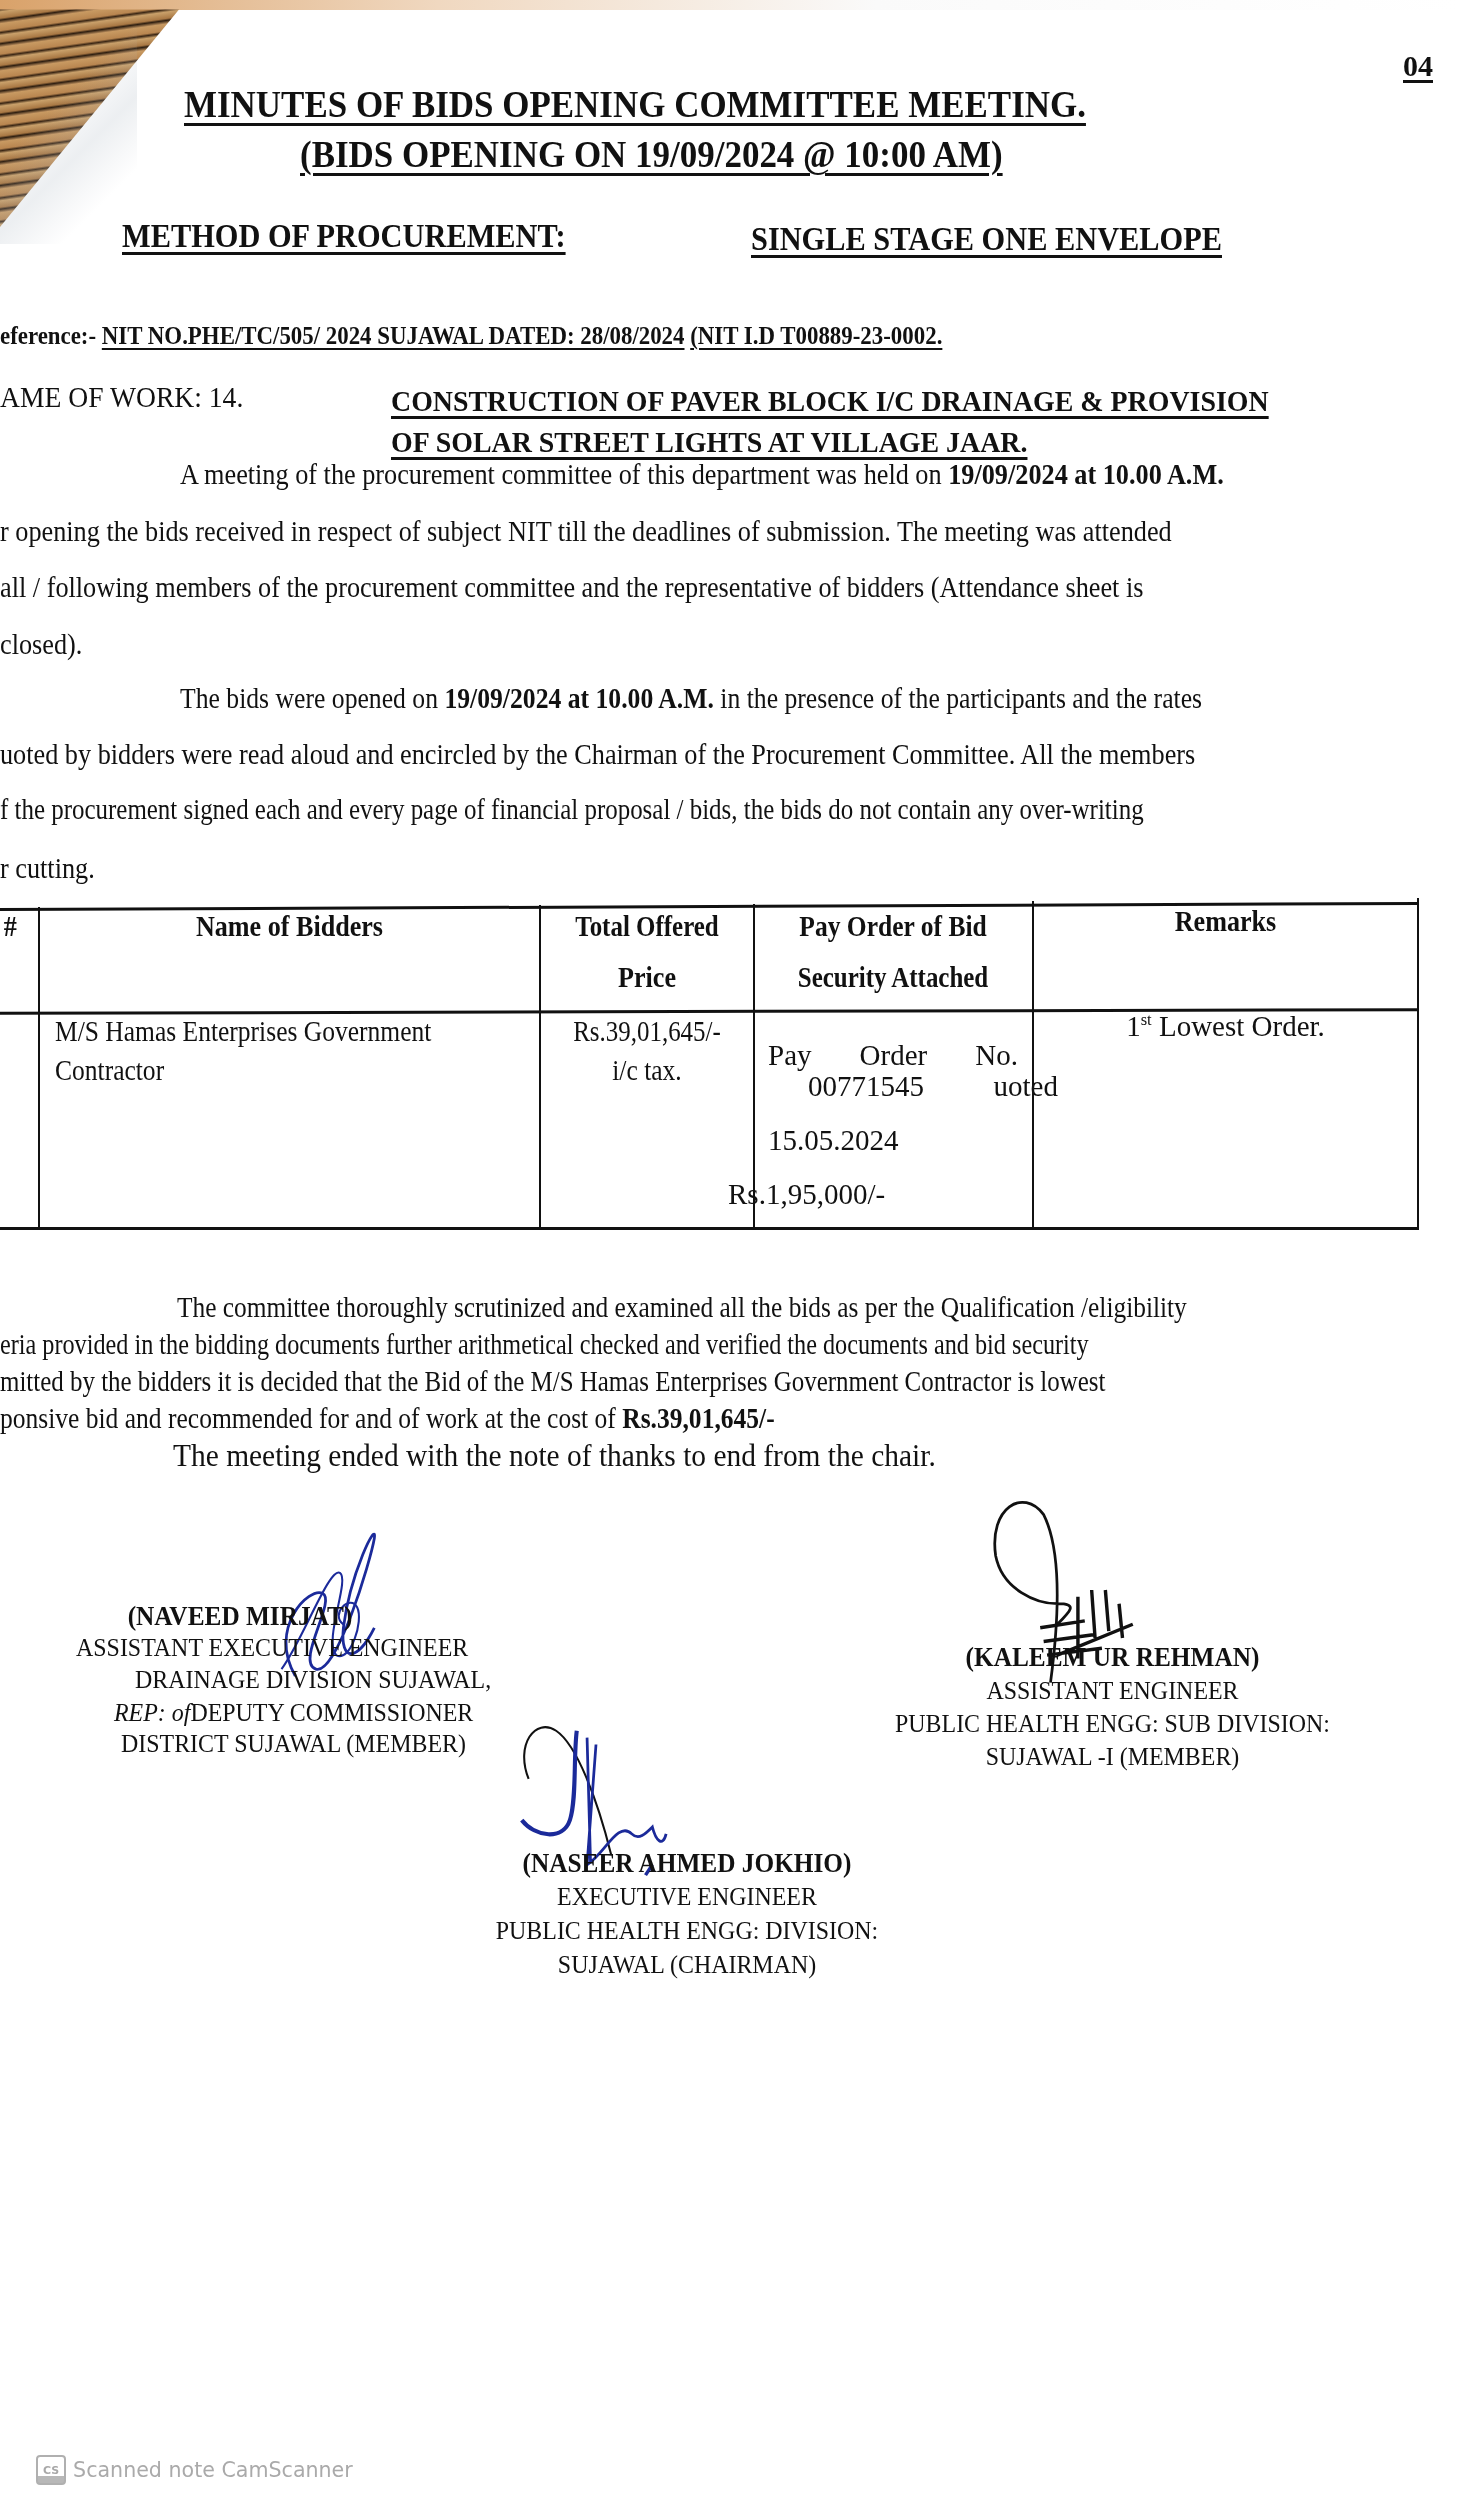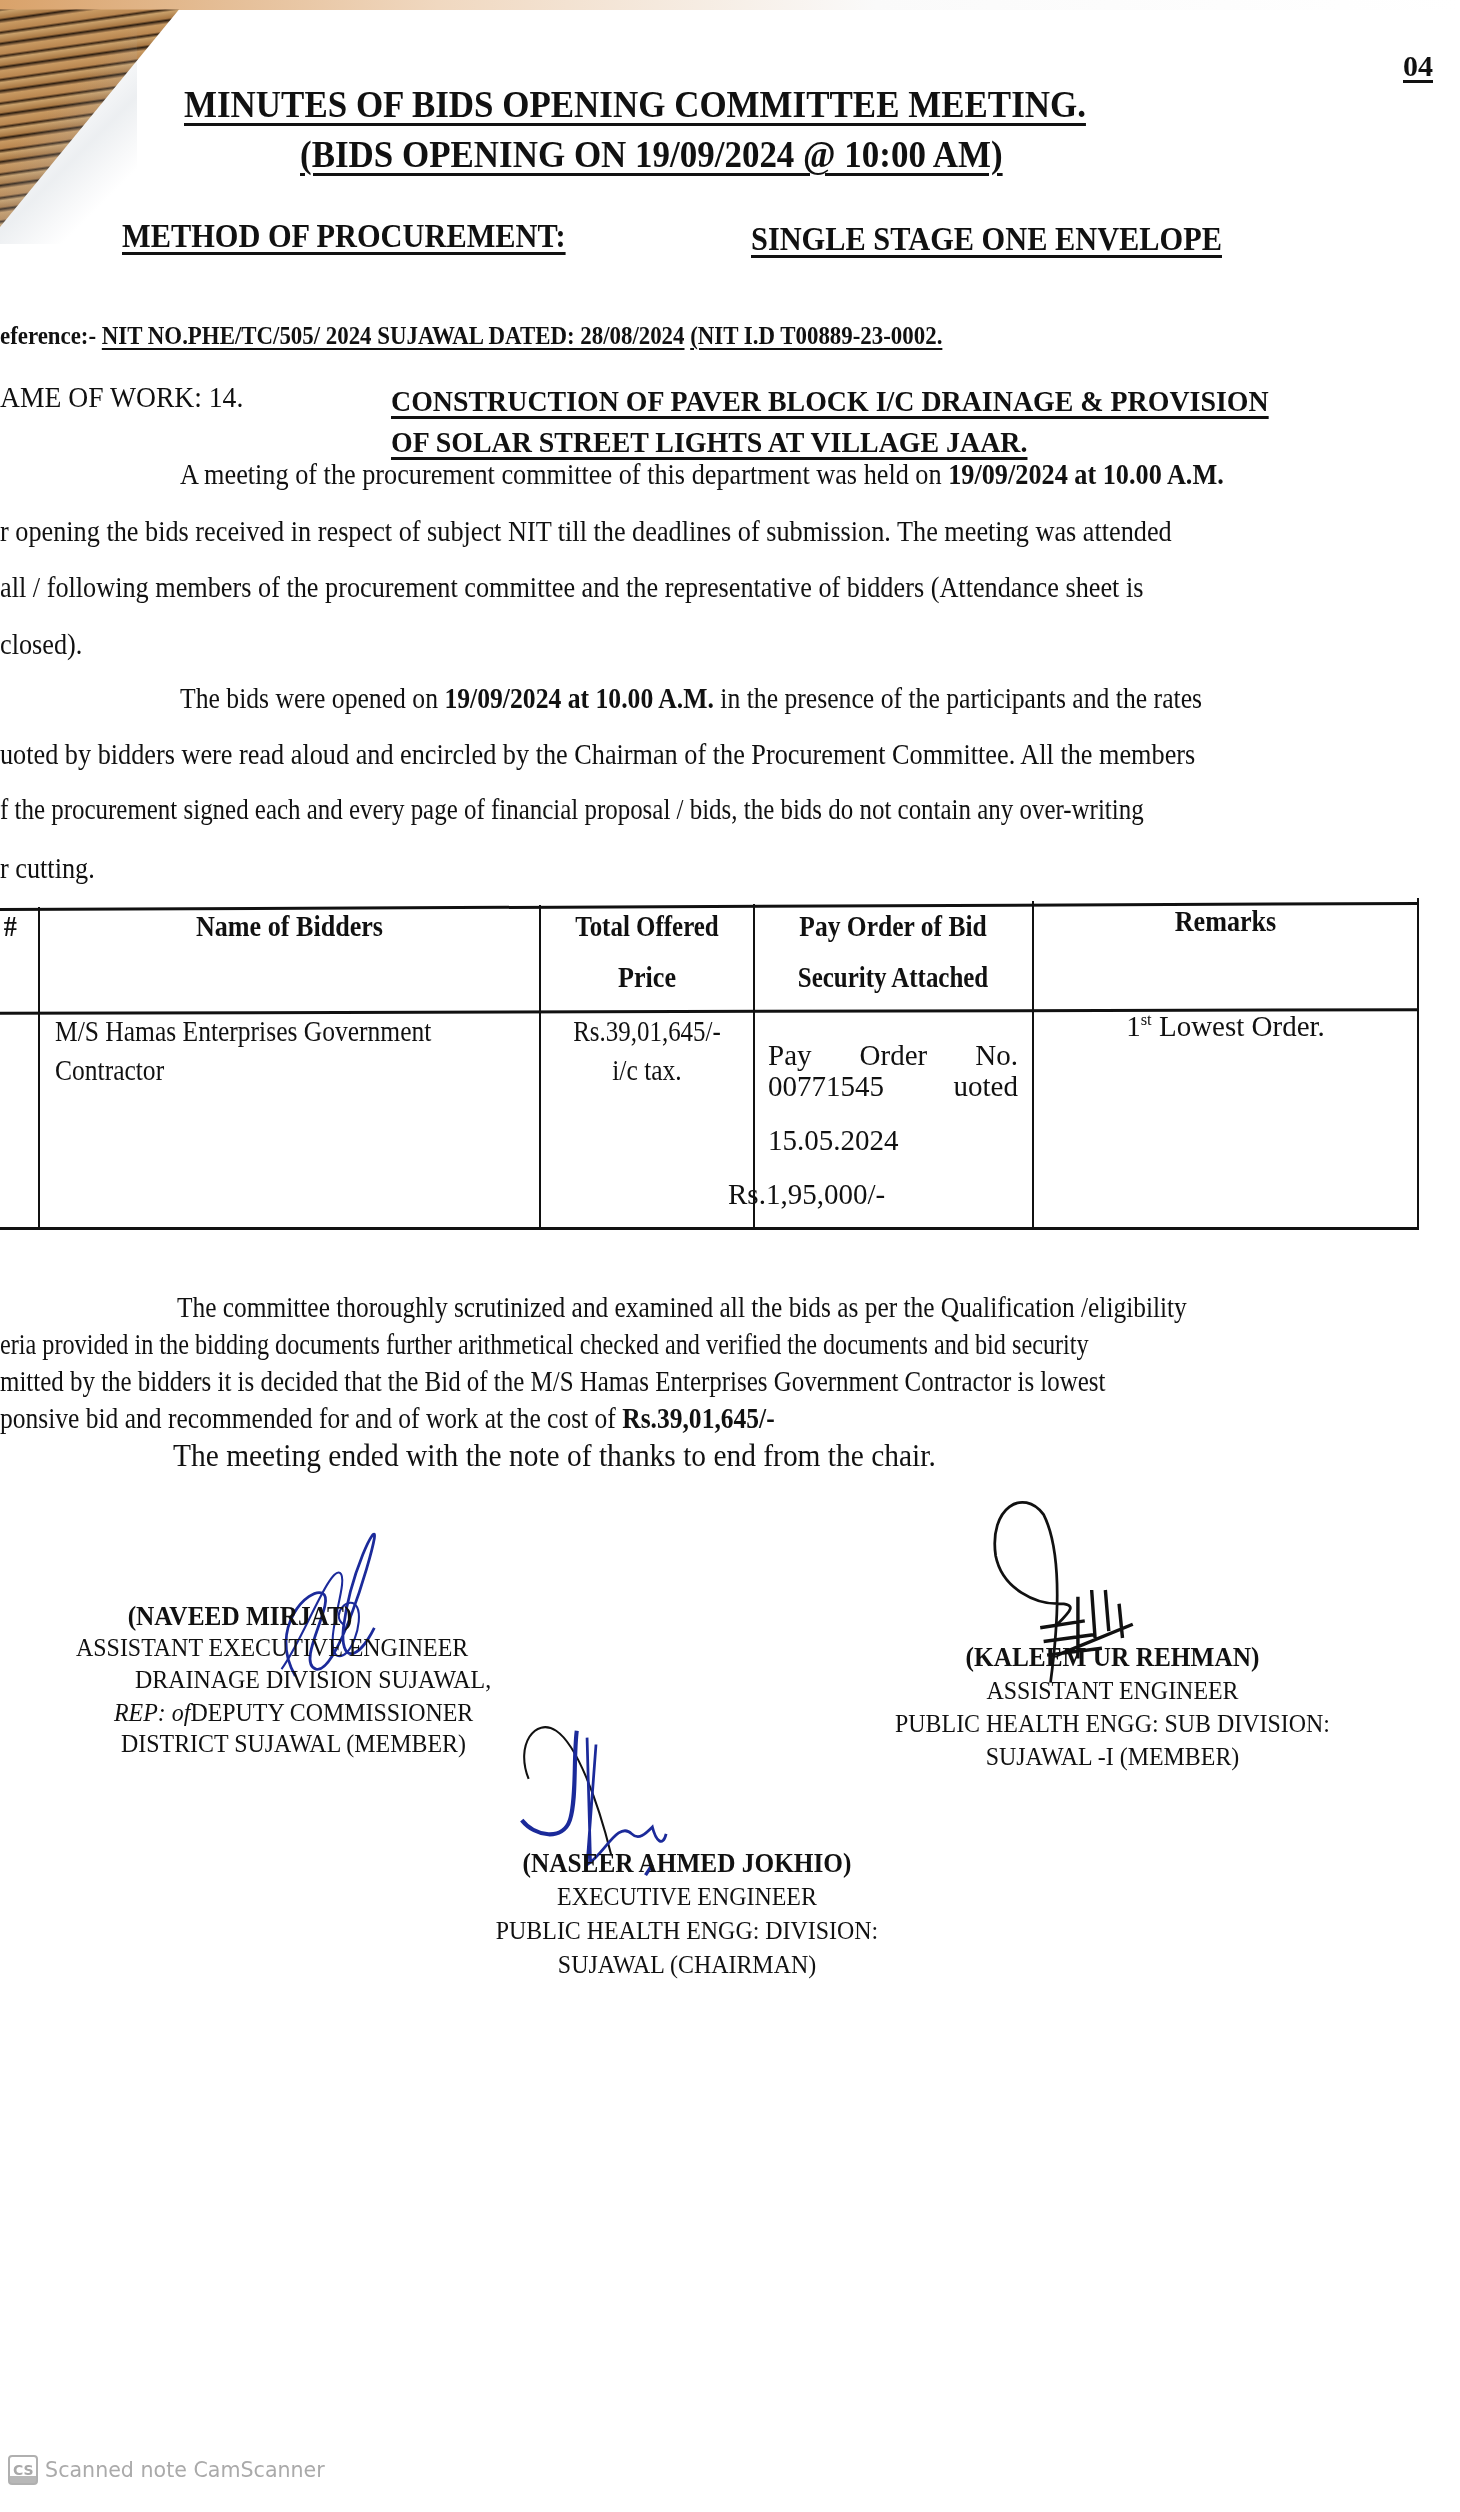--- a/index.html
+++ b/index.html
@@ -33,21 +33,21 @@
   .now { font-size: 30px; white-space: nowrap; transform: scaleX(0.92); transform-origin: left center; }
   .now-title { font-weight: bold; font-size: 30px; text-decoration: underline; text-decoration-thickness: 3.4px; text-underline-offset: 4.8px; white-space: nowrap; transform: scaleX(0.93); transform-origin: left center; line-height: 41px; }
   .para-line { font-size: 29px; white-space: nowrap; transform-origin: left center; }
   .para-line b { font-weight: bold; }
   .tbl-line { position:absolute; background:#111; }
   .cell-text { position:absolute; font-size: 29px; white-space: nowrap; }
   .th { font-weight: bold; text-align: center; }
   .sig-text { position:absolute; font-size: 26px; white-space: nowrap; text-align: center; transform: scaleX(0.92); }
   .sig-name { font-weight: bold; font-size: 27.5px; }
   .footer { position:absolute; left: 8.2px; top: 2455px; display:flex; align-items:center; gap: 6.9px; color:#aaa; font-family: "DejaVu Sans", sans-serif; font-size: 20.6px; }
-  .cs-logo { width: 30px; height: 30px; border: 2.1px solid #b0b0b0; border-radius: 4.1px; display:flex; align-items:center; justify-content:center; font-weight:bold; font-size: 14px; color:#a8a8a8; box-sizing:border-box; background: linear-gradient(180deg, #fff 75%, #b8b8b8 75%); }
+  .cs-logo { width: 30px; height: 30px; border: 2.1px solid #b0b0b0; border-radius: 4.1px; display:flex; align-items:center; justify-content:center; font-weight:bold; font-size: 11px; color:#a8a8a8; box-sizing:border-box; background: linear-gradient(180deg, #fff 75%, #b8b8b8 75%); margin-left: 28px; }
   svg.sig { position:absolute; overflow: visible; }
 </style>
 </head>
 <body>
 
 <div class="topstrip"></div>
 <div class="wood"></div>
 <div class="page-shadow"></div>
 
 <div class="abs pageno" style="left:1403px; top:49px;">04</div>
@@ -102,21 +102,21 @@
     <div class="cell-text" style="left:55px; top:1015px; transform:scaleX(0.88); transform-origin:left;">M/S Hamas Enterprises Government</div>
     <div class="cell-text" style="left:55px; top:1054px; transform:scaleX(0.88); transform-origin:left;">Contractor</div>
     <div class="cell-text" style="left:541px; top:1015px; width:212px; text-align:center; transform:scaleX(0.86);">Rs.39,01,645/-</div>
     <div class="cell-text" style="left:541px; top:1054px; width:212px; text-align:center; transform:scaleX(0.88);">i/c tax.</div>
 
     <div class="cell-text" style="left:768px; top:1015px; width:250px; display:flex; justify-content:space-between;margin-top:24px;">
       <span>Pay</span>
       <span>Order</span>
       <span>No.</span>
     </div>
-    <div class="cell-text" style="left:768px; top:1070px; width:250px; display:flex; justify-content:space-between;">
+    <div class="cell-text" style="left:808px; top:1070px; width:250px; display:flex; justify-content:space-between;">
       <span>00771545</span>
       <span>uoted</span>
     </div>
     <div class="cell-text" style="left:768px; top:1124px;">15.05.2024</div>
     <div class="cell-text" style="left:728px; top:1178px;">Rs.1,95,000/-</div>
 
     <div class="cell-text" style="left:1034px; top:1010px; width:383px; text-align:center;"><span>1</span><sup style="font-size:16.5px;">st</sup><span> Lowest Order.</span></div>
   </div>
 </div>
 

